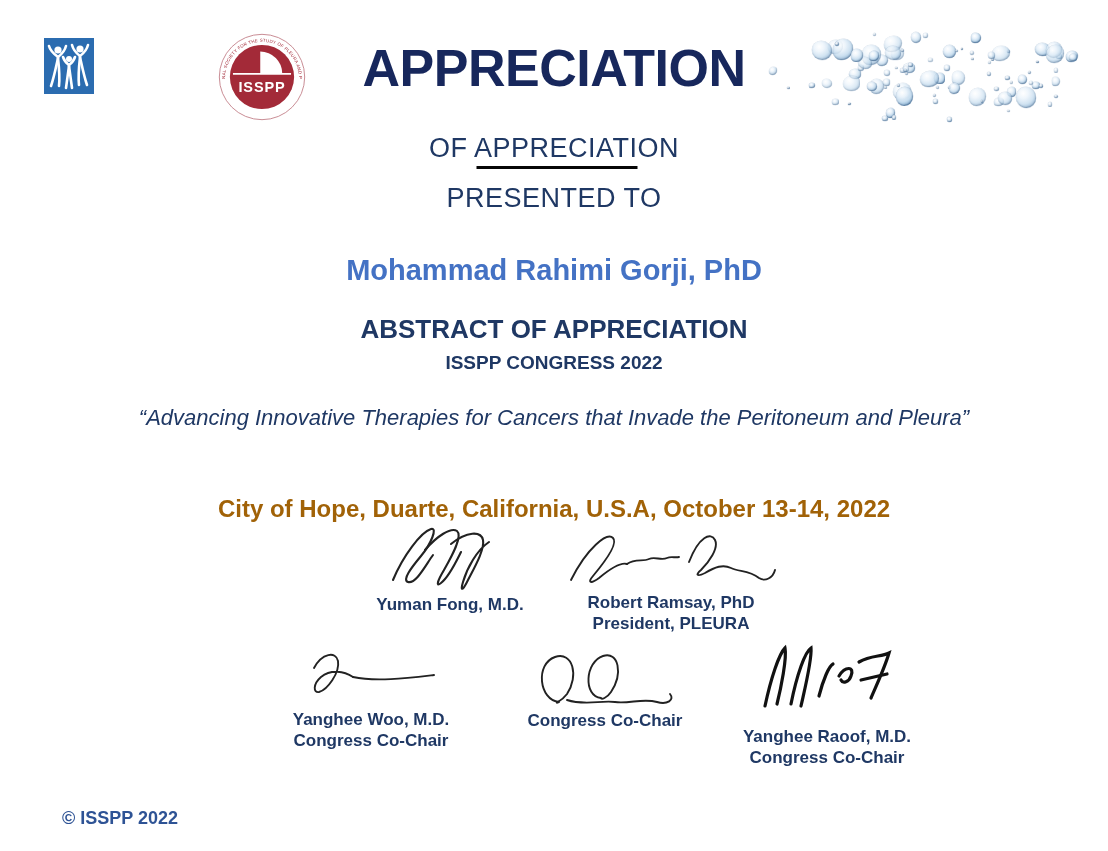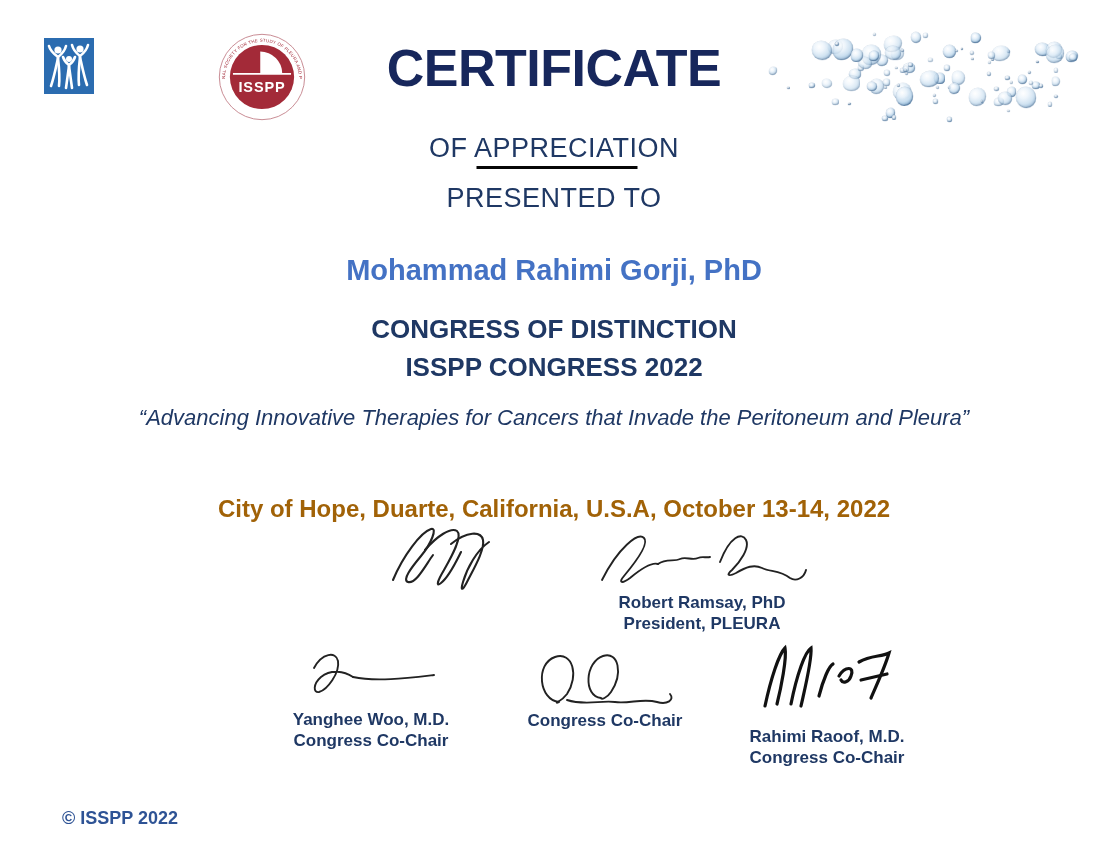--- a/index.html
+++ b/index.html
@@ -21,30 +21,30 @@
     box-shadow: inset -0.5px -1px 1.5px rgba(25,60,100,.55), 0 0 0 .4px rgba(80,120,160,.28);
   }
   
   .cline{position:absolute;left:0;right:0;text-align:center;}
   .title{top:38px;font-size:52px;font-weight:700;letter-spacing:-.5px;color:#17275C;}
   .subtitle{top:133px;font-size:27px;font-weight:400;color:#1F3864;letter-spacing:.5px;}
   .underline{position:absolute;top:166px;left:50%;transform:translateX(-50%);width:161px;height:3px;background:#060606;margin-left:3px;}
   .presented{top:183px;font-size:27px;font-weight:400;color:#1F3864;letter-spacing:.5px;}
   .recipient{top:254px;font-size:29px;font-weight:700;color:#4472C4;}
   .award1{top:314px;font-size:26px;font-weight:700;color:#1F3864;}
-  .award2{top:352px;font-size:26px;font-weight:700;color:#1F3864;}
+  .award2{top:352px;font-size:19px;font-weight:700;color:#1F3864;}
   .quote{top:405px;font-size:22px;font-style:italic;color:#1F3864;}
   .locdate{top:495px;font-size:24px;font-weight:700;color:#a16207;}
   
   .sig-col{position:absolute;text-align:center;}
   .sig-art{display:block;margin:0 auto;}
   .sig-name{font-size:17px;font-weight:700;color:#1F3864;line-height:21px;}
   .sig-title{font-size:17px;font-weight:700;color:#1F3864;line-height:21px;}
   .col1{left:325px;top:522px;width:250px;}
-  .col2{left:577px;top:528px;width:250px;}
+  .col2{left:546px;top:528px;width:250px;}
   .col3{left:271px;top:648px;width:200px;}
   .col4{left:485px;top:650px;width:240px;}
   .col5{left:720px;top:640px;width:214px;}
   .col1 .sig-name{margin-top:2px;}
   .col2 .sig-name{margin-top:4px;}
   .col3 .sig-name{margin-top:9px;}
   .col4 .sig-name{margin-top:12px;}
   .col5 .sig-name{margin-top:14px;}
   
   .copyright{position:absolute;left:62px;top:808px;font-size:18px;font-weight:700;color:#2E5395;}
@@ -186,38 +186,39 @@
       <div class="droplet" style="left: 187.4px; top: 66.6px; width: 11.1px; height: 11.2px; border-radius: 53.7231% 46.2769% 55.8986% 44.1014%; opacity: 0.85;"></div>
       <div class="droplet" style="left: 135.3px; top: 68.2px; width: 2.9px; height: 2.8px; border-radius: 50.274% 49.726% 53.9114% 46.0886%; opacity: 0.8;"></div>
       <div class="droplet" style="left: 140.8px; top: 50.4px; width: 6.6px; height: 5.9px; border-radius: 57.2418% 42.7582% 57.4704% 42.5296%; opacity: 0.59;"></div>
       <div class="droplet" style="left: 59.8px; top: 63.3px; width: 10.7px; height: 8.8px; border-radius: 45.6872% 54.3128% 48.2847% 51.7153%; opacity: 0.56;"></div>
       <div class="droplet" style="left: 133.8px; top: 71px; width: 17px; height: 18.5px; border-radius: 52.0854% 47.9146% 51.287% 48.713%; opacity: 0.96;"></div>
       <div class="droplet" style="left: 226.2px; top: 44.8px; width: 3.2px; height: 3.3px; border-radius: 56.2511% 43.7489% 53.7629% 46.2371%; opacity: 0.56;"></div>
       <div class="droplet" style="left: 142.1px; top: 53.2px; width: 2.8px; height: 2.8px; border-radius: 46.5877% 53.4123% 55.5708% 44.4292%; opacity: 0.7;"></div>
       <div class="droplet" style="left: 81.2px; top: 60.4px; width: 16.4px; height: 14.5px; border-radius: 58.2414% 41.7586% 50.0449% 49.9551%; opacity: 0.57;"></div>
     </div>
 
-  <div class="cline title">CERTIFICATE</div>
+  <div class="cline title">APPRECIATION</div>
   <div class="cline subtitle">OF APPRECIATION</div>
   <div class="underline"></div>
   <div class="cline presented">PRESENTED TO</div>
   <div class="cline recipient">Mohammad Rahimi Gorji, PhD</div>
-  <div class="cline award1">CONGRESS OF DISTINCTION</div>
+  <div class="cline award1">ABSTRACT OF APPRECIATION</div>
   <div class="cline award2">ISSPP CONGRESS 2022</div>
   <div class="cline quote">“Advancing Innovative Therapies for Cancers that Invade the Peritoneum and Pleura”</div>
   <div class="cline locdate">City of Hope, Duarte, California, U.S.A, October 13-14, 2022</div>
 
   <div class="sig-col col1">
     <svg class="sig-art" width="190" height="70" viewBox="0 0 190 70">
       <g stroke="#222" stroke-width="2.1" fill="none" stroke-linecap="round">
         <path d="M38,58 C48,34 66,10 76,7 C83,5 76,22 66,34 C56,46 47,58 53,60 C61,62 70,44 78,33"></path>
         <path d="M70,28 C82,14 96,5 102,9 C108,14 97,34 89,48 C83,58 80,66 86,61 C94,55 101,40 106,30"></path>
         <path d="M96,22 C112,9 126,9 128,18 C130,28 118,48 112,60 C108,68 105,70 108,60 C112,46 122,28 134,20"></path>
       </g>
     </svg>
+    <div class="sig-name">Yuman Fong, M.D.</div>
   </div>
 
   <div class="sig-col col2">
     <svg class="sig-art" width="220" height="60" viewBox="0 0 220 60">
       <g stroke="#222" stroke-width="1.9" fill="none" stroke-linecap="round">
         <path d="M10,52 C26,20 46,4 52,10 C58,16 42,36 32,48 C26,55 30,56 38,50 C50,40 60,34 66,36"></path>
         <path d="M66,36 C74,30 82,34 88,31 C94,28 100,33 106,30 C110,28 114,30 118,29"></path>
         <path d="M128,34 C138,8 150,4 154,12 C158,20 148,34 140,42 C134,47 136,49 144,45 C154,39 162,36 170,40 C178,44 188,42 198,50 C204,54 212,50 214,42"></path>
       </g>
     </svg>
@@ -251,18 +252,18 @@
     <svg class="sig-art" width="160" height="72" viewBox="0 0 160 72">
       <g stroke="#111" stroke-width="3.2" fill="none" stroke-linecap="round">
         <path d="M18,66 C24,38 32,14 38,8 C40,18 34,48 30,64"></path>
         <path d="M44,64 C50,34 58,12 64,8 C65,20 58,48 54,66"></path>
         <path d="M72,56 C76,40 82,26 86,24"></path>
         <path d="M92,36 C98,26 108,26 104,36 C102,42 96,44 94,40"></path>
         <path d="M112,22 C124,15 134,17 142,13 C138,27 130,44 124,58"></path>
         <path d="M114,40 L140,34"></path>
       </g>
     </svg>
-    <div class="sig-name">Rahimi Raoof, M.D.</div>
+    <div class="sig-name">Yanghee Raoof, M.D.</div>
     <div class="sig-title">Congress Co-Chair</div>
   </div>
 
   <div class="copyright">© ISSPP 2022</div>
 </div>
 
 </body></html>

